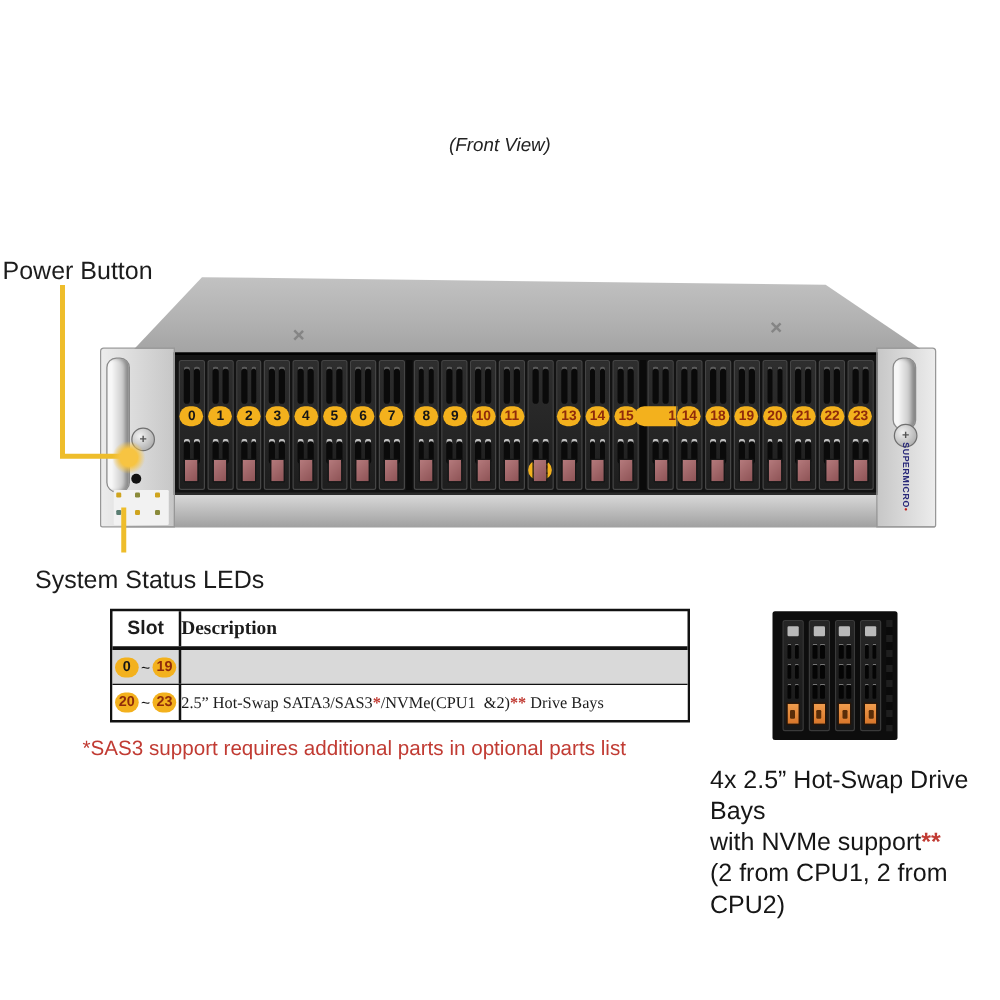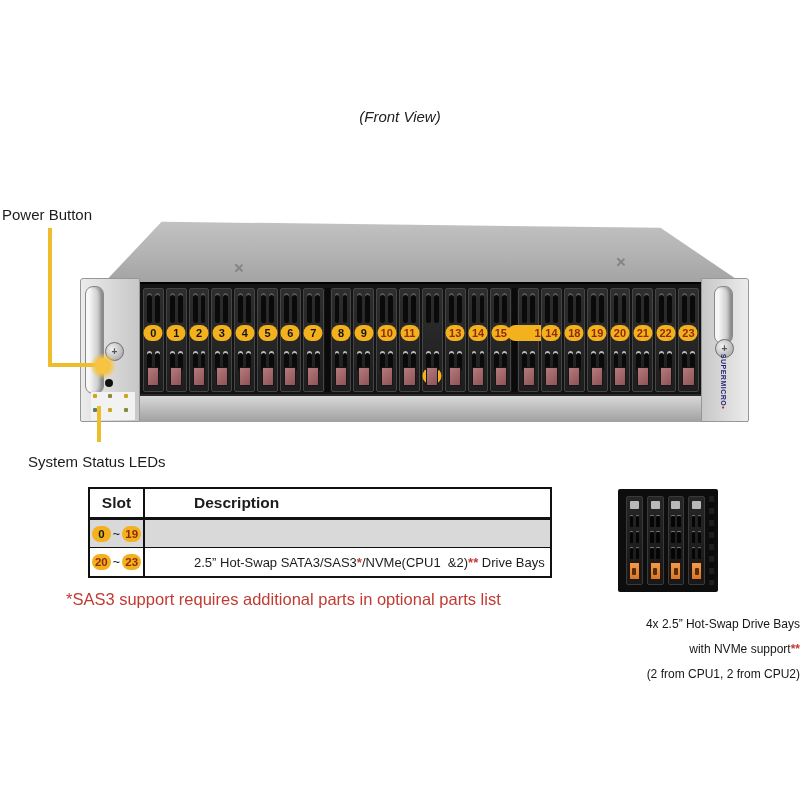--- a/index.html
+++ b/index.html
@@ -3,21 +3,21 @@
 <meta charset="utf-8">
 <style>
   html,body{margin:0;padding:0;background:#fff;}
   #canvas{
     position:relative;width:800px;height:800px;background:#fff;overflow:hidden;
     font-family:"Liberation Sans",sans-serif;color:#1c1c1c;
   }
   
   .fig-title{position:absolute;left:250px;top:108px;width:300px;text-align:center;
     font-style:italic;font-size:15px;color:#222;}
-  .label{position:absolute;font-size:15px;color:#1c1c1c;white-space:nowrap;}
+  .label{position:absolute;font-size:20px;color:#1c1c1c;white-space:nowrap;}
   #power-label{left:2px;top:206px;}
   #leds-label{left:28px;top:453px;}
   .leader{position:absolute;background:var(--leader-yellow);z-index:10;}
   #pb-v{left:48px;top:228px;width:4px;height:138px;}
   #pb-h{left:48px;top:363px;width:52px;height:4px;}
   #pb-glow{position:absolute;left:90px;top:353px;width:26px;height:26px;z-index:11;
     background:radial-gradient(circle,#f7c442 0 38%,rgba(247,196,66,0) 72%);}
   #led-v{left:97px;top:406px;width:4px;height:36px;}
   
   #server{position:absolute;left:0;top:0;width:800px;height:800px;pointer-events:none;}
@@ -66,27 +66,27 @@
   #led-grid span{width:4px;height:4px;border-radius:1px;}
   .led-gold{background:#cfa41e;} .led-olive{background:#8a8a3a;} .led-teal{background:#5a7d72;}
   #brand{position:absolute;left:14px;top:76px;width:16px;height:52px;
     display:flex;align-items:center;justify-content:center;}
   #brand .brand-text{transform:rotate(90deg);transform-origin:center;white-space:nowrap;
     font-size:7px;font-weight:bold;letter-spacing:.5px;color:var(--brand-blue);}
   #brand .brand-dot{color:#c0231f;}
   
   #spec-table{position:absolute;left:88px;top:487px;width:464px;border:2px solid #111;
     background:#fff;z-index:10;box-sizing:border-box;}
-  .t-row{display:flex;align-items:center;box-sizing:border-box;gap:37px;}
+  .t-row{display:flex;align-items:center;box-sizing:border-box;}
   .t-head{height:31px;font-weight:bold;font-size:15.5px;border-bottom:3px solid #111;}
   .t-body1{height:28px;background:var(--table-row-gray);border-bottom:1.5px solid #111;font-size:13px;}
   .t-body2{height:28px;background:#fff;font-size:13px;}
   .c-slot{width:55px;flex:0 0 55px;height:100%;display:flex;align-items:center;justify-content:center;
     border-right:2px solid #111;box-sizing:border-box;}
-  .c-desc{flex:1;padding-left:12px;}
+  .c-desc{flex:1;padding-left:0;font-family:Liberation Serif, serif;}
   .slot-chip{display:inline-flex;align-items:center;justify-content:center;
     min-width:17px;height:16px;padding:0 1px;border-radius:9px;background:var(--bay-circle);
     font-size:11.5px;font-weight:bold;}
   .c-dark{color:#161616;} .c-maroon{color:#8f2b0a;}
   .tilde{margin:0 2px;font-size:12.5px;color:#111;}
   .star{color:var(--note-red);font-weight:bold;}
   
   #notes{position:absolute;left:66px;top:584px;width:500px;text-align:left;z-index:10;
     color:var(--note-red);font-size:16.5px;line-height:30px;}
   
@@ -97,22 +97,22 @@
   .n-label{position:absolute;top:4px;left:20%;right:20%;height:8px;background:#b9b9b9;border-radius:1px;}
   .n-vent{position:absolute;left:18%;right:18%;height:12px;display:flex;justify-content:space-between;}
   .n-vent i{display:block;width:38%;background:#050505;box-shadow:inset 0 1px 0 #777;border-radius:1px;}
   .n-v1{top:18px;} .n-v2{top:34px;} .n-v3{top:50px;}
   .n-latch{position:absolute;left:12%;right:12%;bottom:4px;height:16px;
     background:linear-gradient(180deg,#f09c4d,#d8762a);border:1px solid #2a1505;border-radius:1px;
     display:flex;align-items:center;justify-content:center;}
   .n-latch b{width:4px;height:7px;background:#5a2d08;border-radius:1px;}
   #nvme-edge{width:5px;margin-left:2px;background:repeating-linear-gradient(180deg,#1e1e1e 0 6px,#0a0a0a 6px 12px);}
   
-  #nvme-caption{position:absolute;left:568px;top:612px;width:232px;text-align:right;z-index:10;
-    font-size:12px;line-height:25px;color:#161616;}
+  #nvme-caption{position:absolute;left:568px;top:612px;width:232px;text-align:left;z-index:10;
+    font-size:20px;line-height:25px;color:#161616;}
 </style>
 </head>
 <body>
 
 <div id="canvas">
 
   <div class="fig-title">(Front View)</div>
 
   <div class="label" id="power-label">Power Button</div>
   <div class="leader" id="pb-v"></div>

